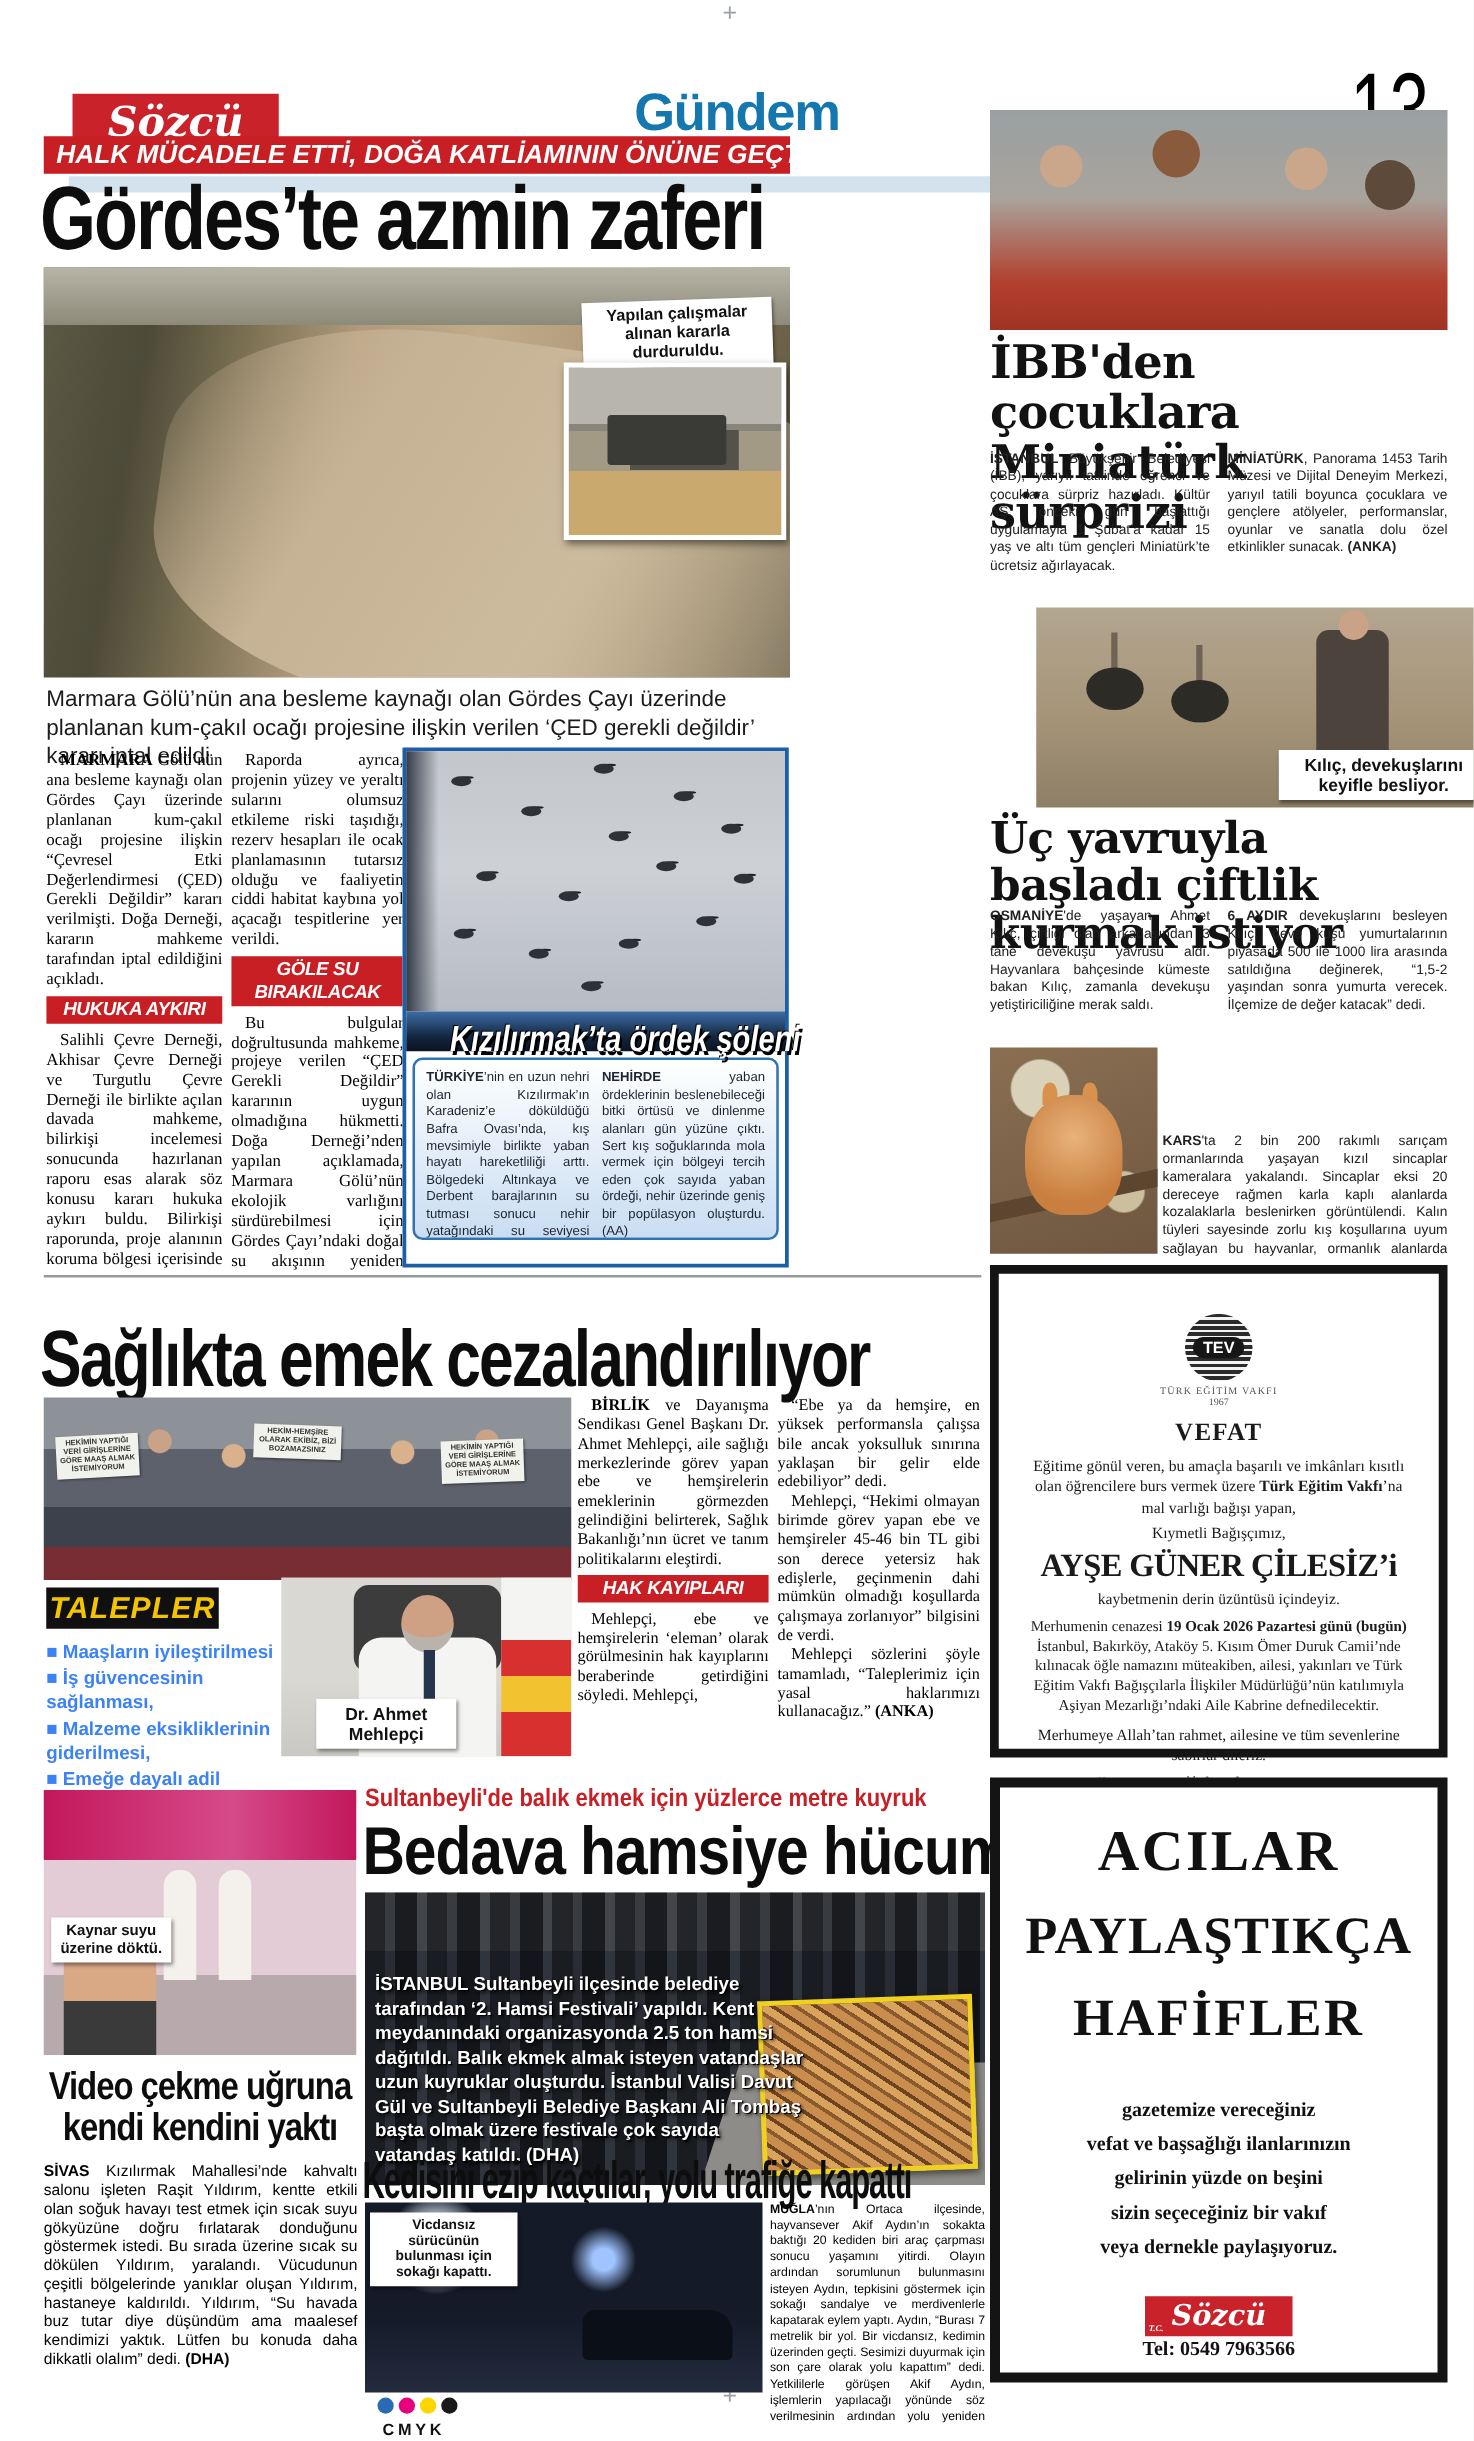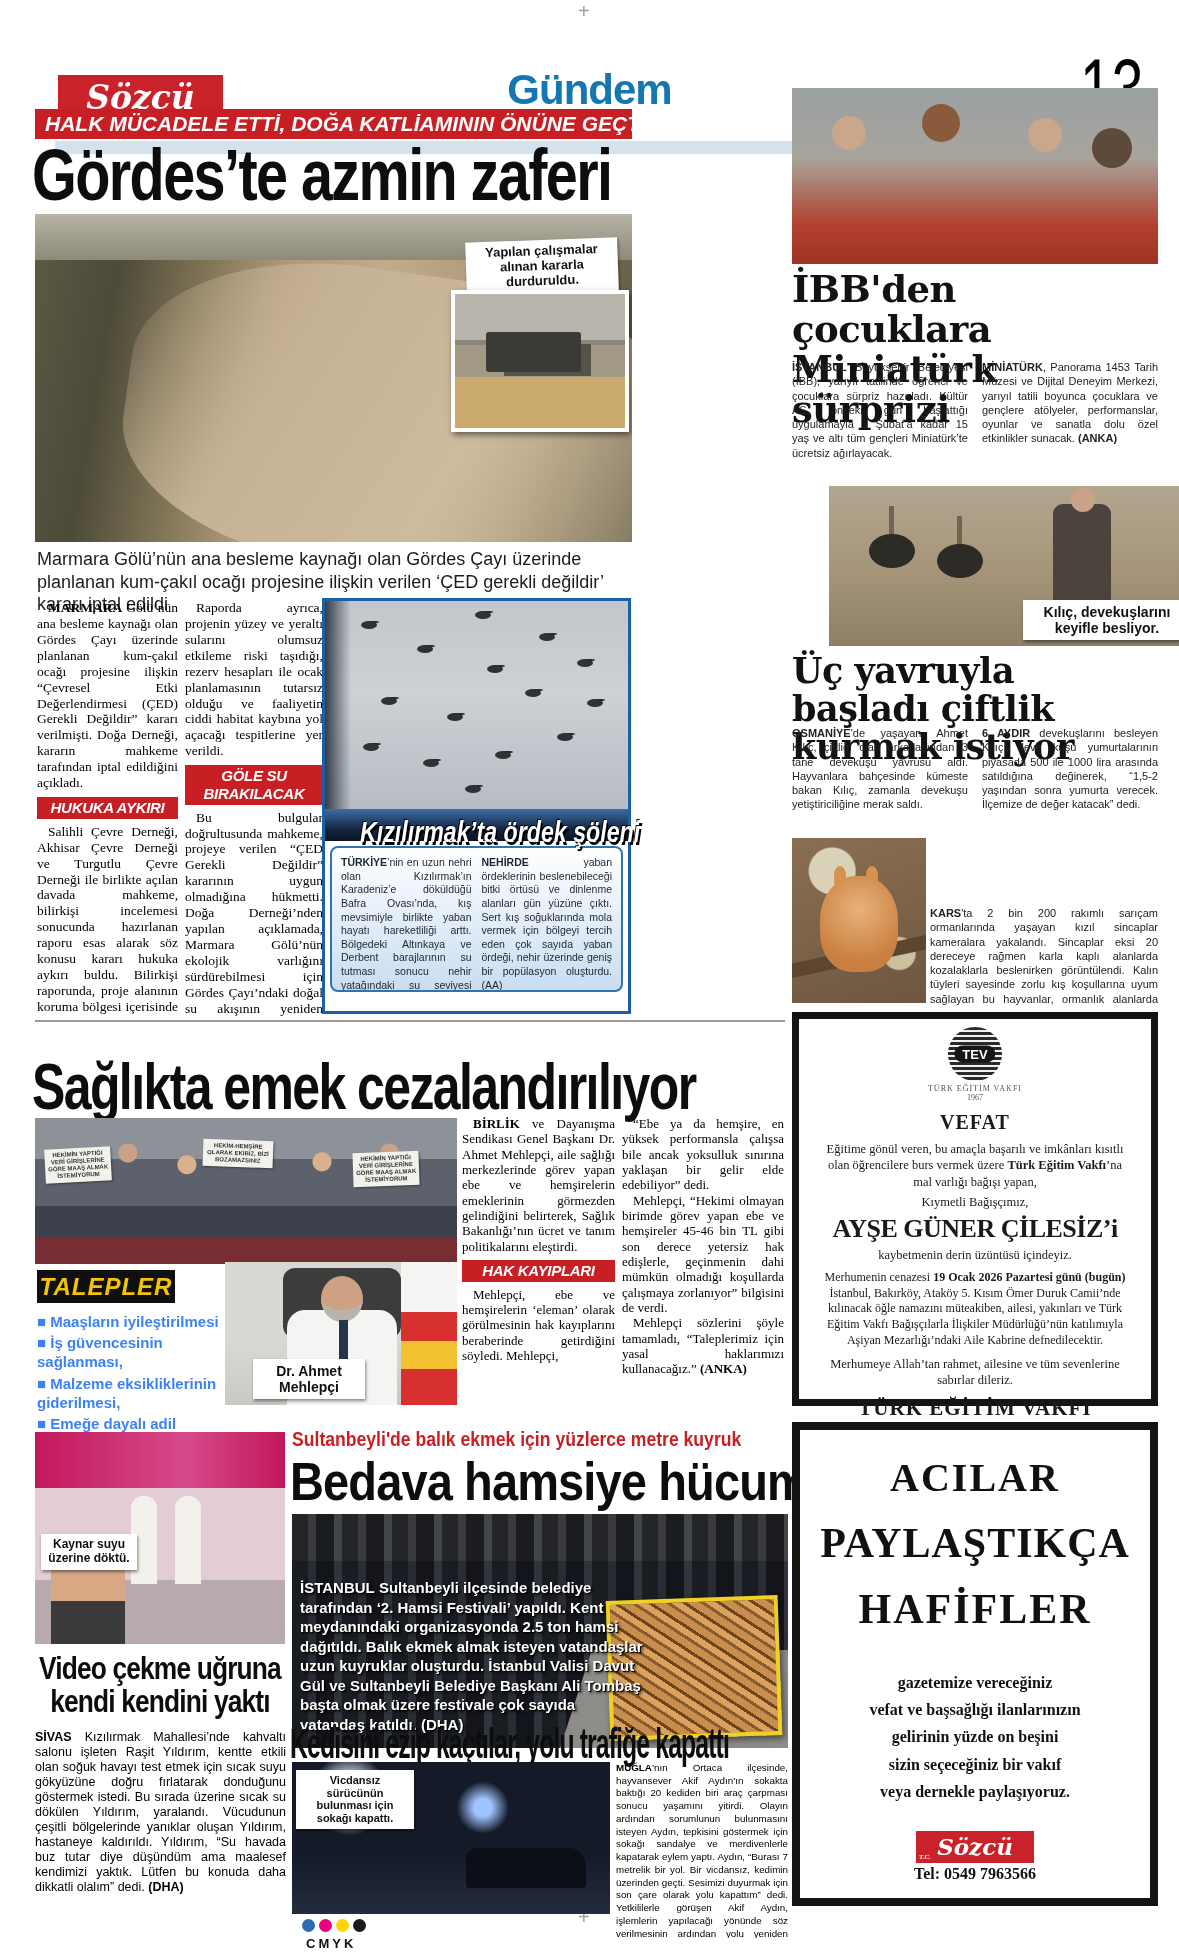--- a/index.html
+++ b/index.html
@@ -106,21 +106,21 @@
   .fishinset { position:absolute; border:4px solid #f0d020; transform:rotate(-2deg); box-shadow:2px 3px 6px rgba(0,0,0,.5);
       background:repeating-linear-gradient(35deg,#c98d4e 0 7px,#8a5a2e 7px 10px,#d9a35e 10px 16px,#6e4420 16px 19px); }
   .overlaytext { position:absolute; color:#fff; font-weight:700; text-align:left;
       text-shadow:1px 1px 0 #000, 2px 2px 3px rgba(0,0,0,.8); }
   .night { background:radial-gradient(circle at 18% 22%, #e8f2ff 0 6%, rgba(232,242,255,0) 14%),
                     radial-gradient(circle at 60% 30%, #9fc4ff 0 4%, rgba(159,196,255,0) 12%),
                     linear-gradient(180deg,#141a28 0 60%, #232c3e 100%); }
   .night .car { position:absolute; right:24px; bottom:26px; width:120px; height:40px; background:#0b0f18; border-radius:10px 18px 4px 4px; }
 
   
-  .tevbox { border:7px solid #141414; background:#fff; text-align:center; font-family:"Liberation Serif",serif; color:#1a1a1a; padding:8px 20px; }
+  .tevbox { border:7px solid #141414; background:#fff; text-align:center; font-family:"Liberation Serif",serif; color:#1a1a1a; padding:32px 20px; }
   .tevlogo { width:54px; height:54px; margin:0 auto; border-radius:50%;
              background:repeating-linear-gradient(180deg,#2b2b2b 0 3px,#f2f2f2 3px 5px); position:relative; }
   .tevlogo span { position:absolute; left:50%; top:50%; transform:translate(-50%,-50%); background:#161616; color:#fff;
              font-weight:700; font-size:13px; padding:1px 8px; border-radius:9px; font-family:"Liberation Sans",sans-serif; }
   .adbox { border:8px solid #141414; background:#fff; text-align:center; font-family:"Liberation Serif",serif; color:#111; }
   .minilogo { background:#c9222a; color:#fff; display:inline-block; position:relative; }
   .minilogo .word { font-family:"DejaVu Serif",serif; font-style:italic; font-weight:700; }
   .minilogo .tc { position:absolute; left:3px; bottom:2px; font-size:7px; font-style:italic; font-weight:700; }
 
   .dot { display:inline-block; width:13px; height:13px; border-radius:50%; margin-right:4px; }
@@ -319,21 +319,21 @@
   </div>
   <div class="ph night" style="left:292px;top:1762px;width:318px;height:152px;">
     <span class="car"></span>
     <div class="cap" style="left:4px;top:8px;width:118px;font-size:11px;">Vicdansız sürücünün bulunması için sokağı kapattı.</div>
   </div>
   <div class="abs col" style="left:616px;top:1762px;width:172px;height:176px;font-size:9.8px;line-height:1.3;">
     <b>MUĞLA</b><span>’nın Ortaca ilçesinde, hayvansever Akif Aydın’ın sokakta baktığı 20 kediden biri araç çarpması sonucu yaşamını yitirdi. Olayın ardından sorumlunun bulunmasını isteyen Aydın, tepkisini göstermek için sokağı sandalye ve merdivenlerle kapatarak eylem yaptı. Aydın, “Burası 7 metrelik bir yol. Bir vicdansız, kedimin üzerinden geçti. Sesimizi duyurmak için son çare olarak yolu kapattım” dedi. Yetkililerle görüşen Akif Aydın, işlemlerin yapılacağı yönünde söz verilmesinin ardından yolu yeniden trafiğe açtı. </span>
   </div>
 
   <div class="abs adbox" style="left:792px;top:1422px;width:366px;height:484px;">
-    <div style="font-size:40px;font-weight:700;letter-spacing:2px;margin-top:24px;">ACILAR</div>
+    <div style="font-size:46px;font-weight:700;letter-spacing:2px;margin-top:24px;">ACILAR</div>
     <div style="font-size:42px;font-weight:700;letter-spacing:1px;margin-top:18px;">PAYLAŞTIKÇA</div>
     <div style="font-size:42px;font-weight:700;letter-spacing:2px;margin-top:18px;">HAFİFLER</div>
     <div style="font-size:16px;font-weight:700;margin-top:36px;line-height:1.7;">
       <div>gazetemize vereceğiniz</div>
       <div>vefat ve başsağlığı ilanlarınızın</div>
       <div>gelirinin yüzde on beşini</div>
       <div>sizin seçeceğiniz bir vakıf</div>
       <div>veya dernekle paylaşıyoruz.</div>
     </div>
     <div style="margin-top:26px;">

